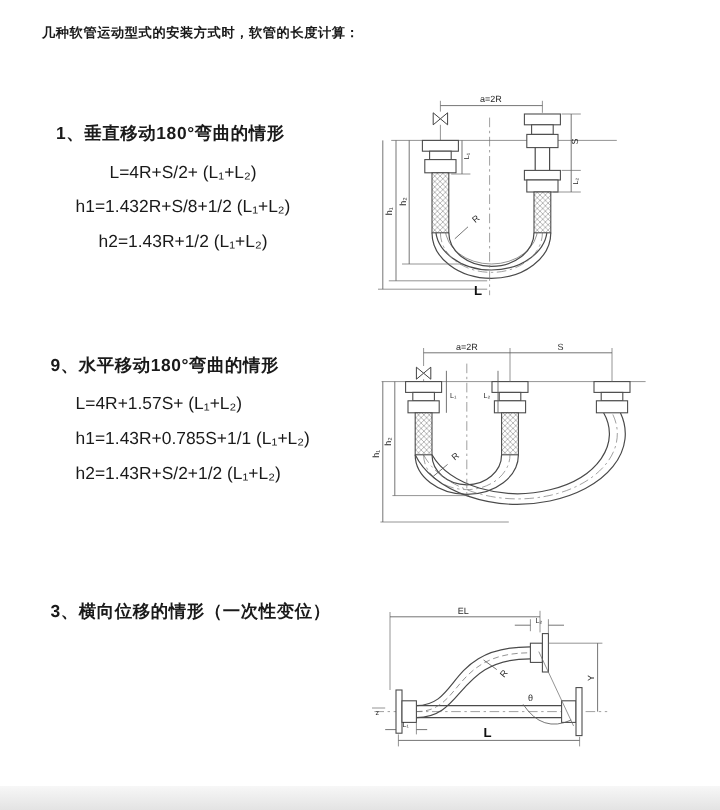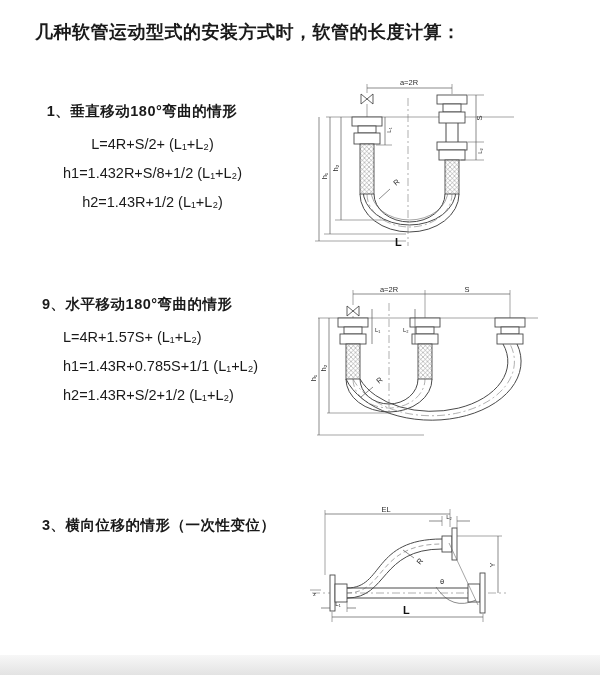--- a/index.html
+++ b/index.html
@@ -1,25 +1,25 @@
 <!DOCTYPE html>
 <html><head>
 <meta charset="utf-8">
 <style>
   html,body{margin:0;padding:0;}
   body{width:600px;height:675px;background:#ffffff;position:relative;overflow:hidden;
        font-family:"Liberation Sans","DejaVu Sans",sans-serif;color:#1a1a1a;}
   .page{position:absolute;inset:0;background:#ffffff;}
-  .page-title{position:absolute;left:35px;top:20px;font-size:18px;font-weight:bold;
+  .page-title{position:absolute;left:35px;top:20px;font-size:11px;font-weight:bold;
               letter-spacing:0.5px;}
   .section{position:absolute;left:42px;}
   .section .heading{font-size:14.5px;font-weight:bold;letter-spacing:0.5px;}
   .section .formulas{margin:9px 0 0 21px;}
   .section .formula{font-size:14.5px;line-height:29px;white-space:pre;}
-  #sec1{top:102px;text-align:center;} #sec2{top:295px;} #sec3{top:516px;text-align:right;}
+  #sec1{top:102px;text-align:center;} #sec2{top:295px;} #sec3{top:500px;text-align:right;}
   .diagram{position:absolute;}
   #d1{left:306px;top:68px;} #d2{left:306px;top:285px;} #d3{left:306px;top:505px;}
   svg line,svg path{fill:none;}
   .dim{stroke:#5a5a5a;stroke-width:0.7;}
   .thin{stroke:#6a6a6a;stroke-width:0.6;}
   .wall{stroke:#4a4a4a;stroke-width:1;}
   .cl{stroke:#7a7a7a;stroke-width:0.6;stroke-dasharray:8 3 2 3;}
   .dash{stroke:#6a6a6a;stroke-width:0.6;stroke-dasharray:5 3;}
   .fit{fill:#ffffff;stroke:#4a4a4a;stroke-width:0.9;}
   .hose{fill:url(#hatch);stroke:#4a4a4a;stroke-width:0.9;}

